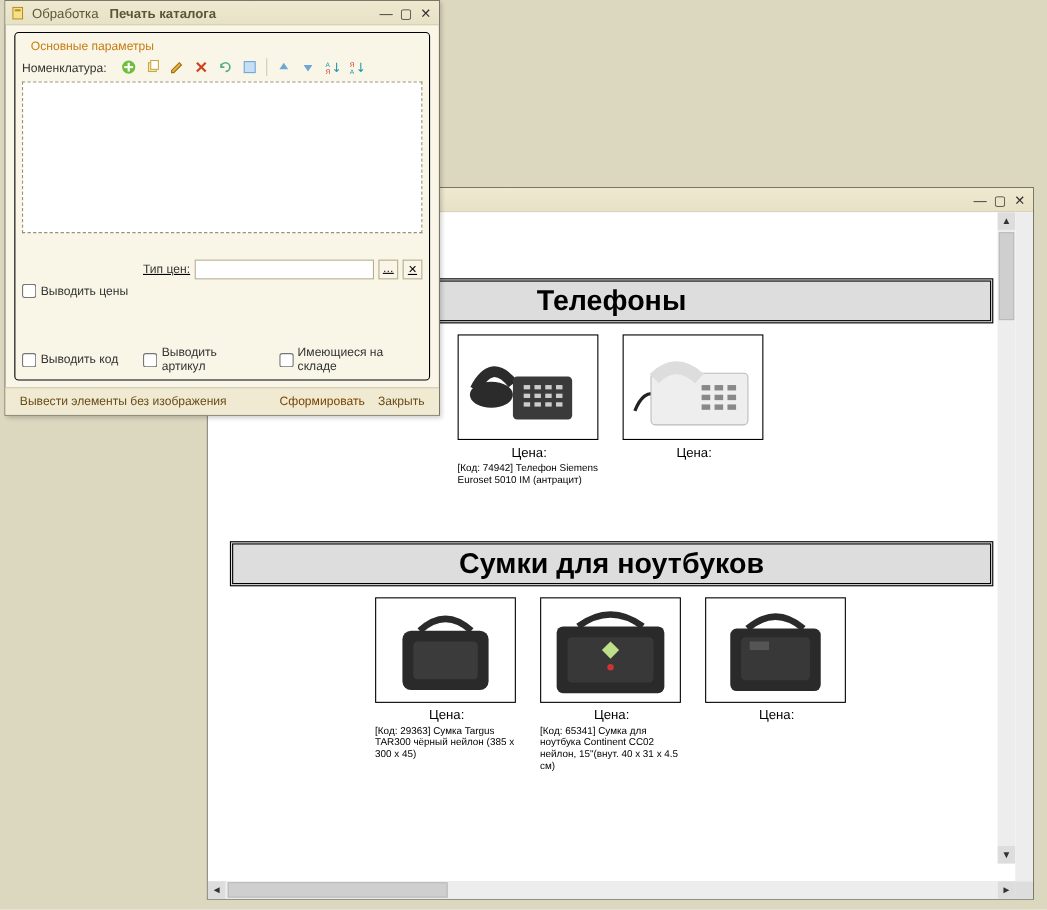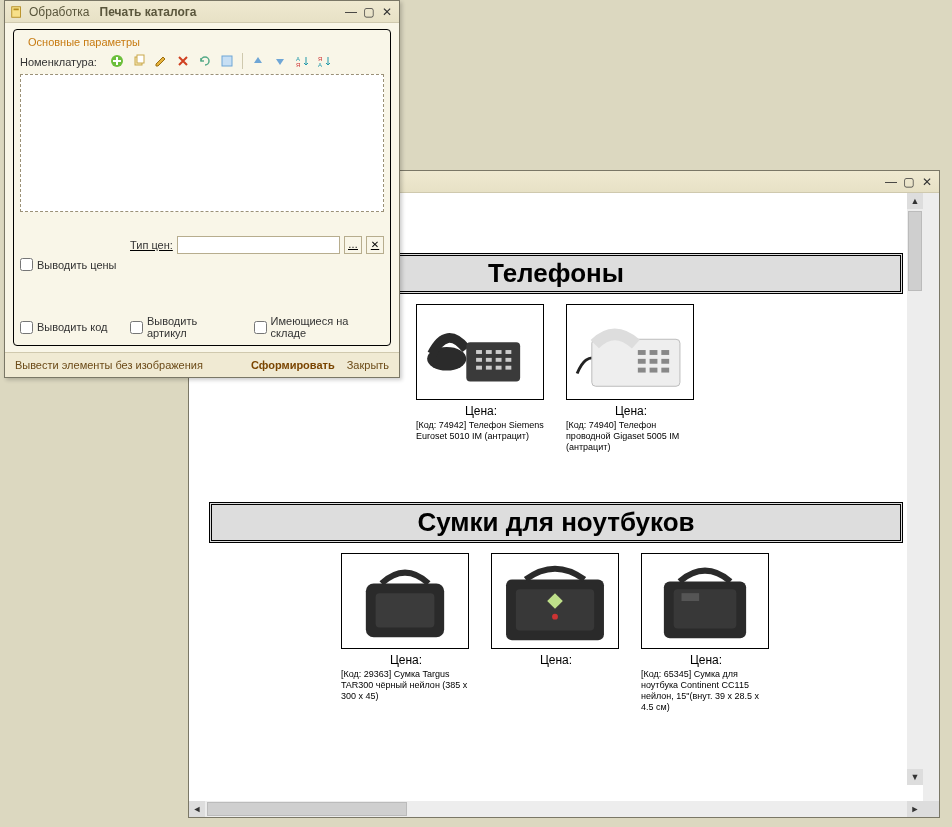--- a/index.html
+++ b/index.html
@@ -94,21 +94,21 @@
   }
   .dlg-footer {
     border-top: 1px solid #d0c9ae;
     background: #f0ead3;
     padding: 6px 8px;
     display:flex; justify-content:center; gap:12px;
     font-size: 11px;
     color:#6b4a17;
   }
   .dlg-footer .link { cursor:default; }
-  .dlg-footer .link.bold { color:#7a4500; font-weight:bold;padding-left:36px; }
+  .dlg-footer .link.bold { color:#7a4500; font-weight:normal;padding-left:36px; }
   
   .preview-window {
     position:absolute;
     left: 188px; top: 170px;
     width: 752px; height: 648px;
     border: 1px solid #7a7766;
     background: #fff;
     z-index: 10;
   }
   .pv-titlebar {
@@ -362,21 +362,20 @@
                     <rect x="72" y="55" width="8" height="5"></rect>
                     <rect x="84" y="55" width="8" height="5"></rect>
                     <rect x="96" y="55" width="8" height="5"></rect>
                     <rect x="72" y="64" width="8" height="5"></rect>
                     <rect x="84" y="64" width="8" height="5"></rect>
                     <rect x="96" y="64" width="8" height="5"></rect>
                   </g>
                 </svg>
               </div>
               <div class="prod-price">Цена:</div>
-              <div class="prod-desc">[Код: 74940] Телефон проводной Gigaset 5005 IM (антрацит)</div>
             </div>
           </div>
           <div class="cat-head">Сумки для ноутбуков</div>
           <div class="prod-row">
             <div class="prod">
               <div class="prod-img">
                 <svg class="icon-draw" viewBox="0 0 128 96">
                   <rect x="24" y="30" width="80" height="55" rx="8" fill="#2a2a2a"></rect>
                   <path d="M40 30 Q64 8 88 30" stroke="#2a2a2a" stroke-width="6" fill="none"></path>
                   <rect x="34" y="40" width="60" height="35" rx="4" fill="#3b3b3b"></rect>
@@ -389,32 +388,32 @@
               <div class="prod-img">
                 <svg class="icon-draw" viewBox="0 0 128 96">
                   <rect x="14" y="26" width="100" height="62" rx="6" fill="#2a2a2a"></rect>
                   <path d="M34 26 Q64 4 94 26" stroke="#2a2a2a" stroke-width="6" fill="none"></path>
                   <rect x="24" y="36" width="80" height="42" rx="4" fill="#383838"></rect>
                   <polygon points="64,40 72,48 64,56 56,48" fill="#bfe08a"></polygon>
                   <circle cx="64" cy="64" r="3" fill="#c33"></circle>
                 </svg>
               </div>
               <div class="prod-price">Цена:</div>
+              <div class="prod-desc">[Код: 65341] Сумка для ноутбука Continent CC02 нейлон, 15"(внут. 40 x 31 x 4.5 см)</div>
             </div>
             <div class="prod">
               <div class="prod-img">
                 <svg class="icon-draw" viewBox="0 0 128 96">
                   <rect x="22" y="28" width="84" height="58" rx="6" fill="#2a2a2a"></rect>
                   <path d="M38 28 Q64 6 90 28" stroke="#2a2a2a" stroke-width="6" fill="none"></path>
                   <rect x="32" y="36" width="64" height="40" rx="4" fill="#383838"></rect>
                   <rect x="40" y="40" width="18" height="8" fill="#555"></rect>
                 </svg>
               </div>
               <div class="prod-price">Цена:</div>
-              <div class="prod-desc">[Код: 65345] Сумка для ноутбука Continent CC115 нейлон, 15"(внут. 39 x 28.5 x 4.5 см)</div>
             </div>
           </div>
         </div>
       <div class="pv-vscroll">
         <div class="sb-btn">▲</div>
         <div class="sb-track">
             <div class="sb-thumb-v"></div>
           </div>
         <div class="sb-btn">▼</div>
       </div>

